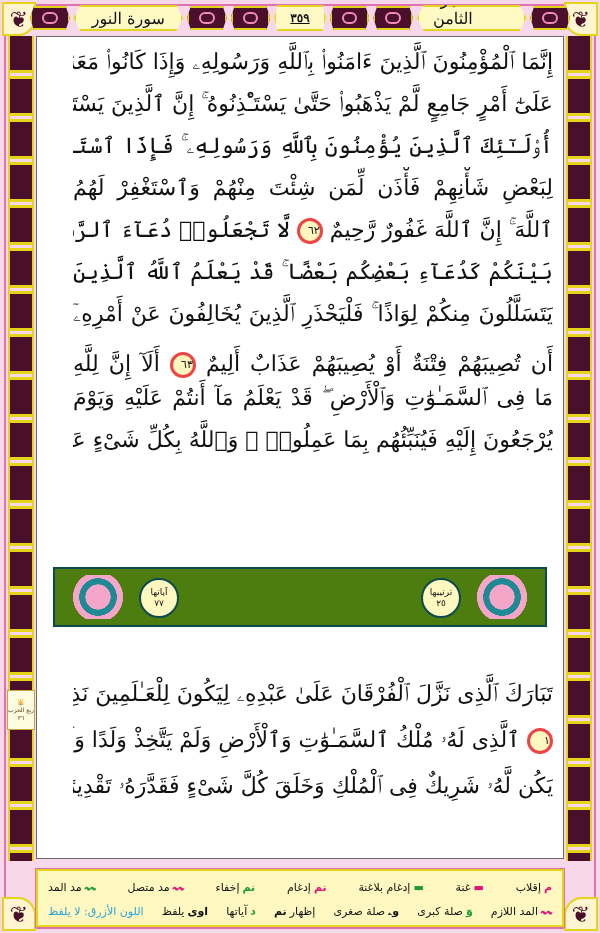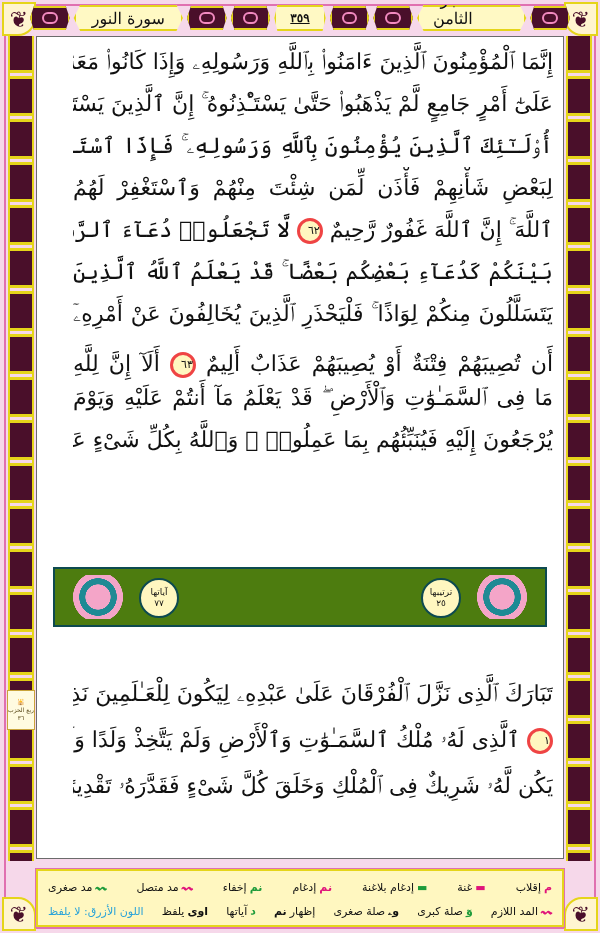--- a/index.html
+++ b/index.html
@@ -163,21 +163,21 @@
       <span class="legend-item">
           <span class="swatch c-green">نم</span>
           <span>إخفاء</span>
         </span>
       <span class="legend-item">
           <span class="swatch c-pink">〰</span>
           <span>مد متصل</span>
         </span>
       <span class="legend-item">
           <span class="swatch c-green">〰</span>
-          <span>مد صغرى</span>
+          <span>مد المد</span>
         </span>
     </div>
     <div class="legend-row">
       <span class="legend-item">
           <span class="swatch c-pink">〰</span>
           <span>المد اللازم</span>
         </span>
       <span class="legend-item">
           <span class="swatch c-green">وٓ</span>
           <span>صلة كبرى</span>

